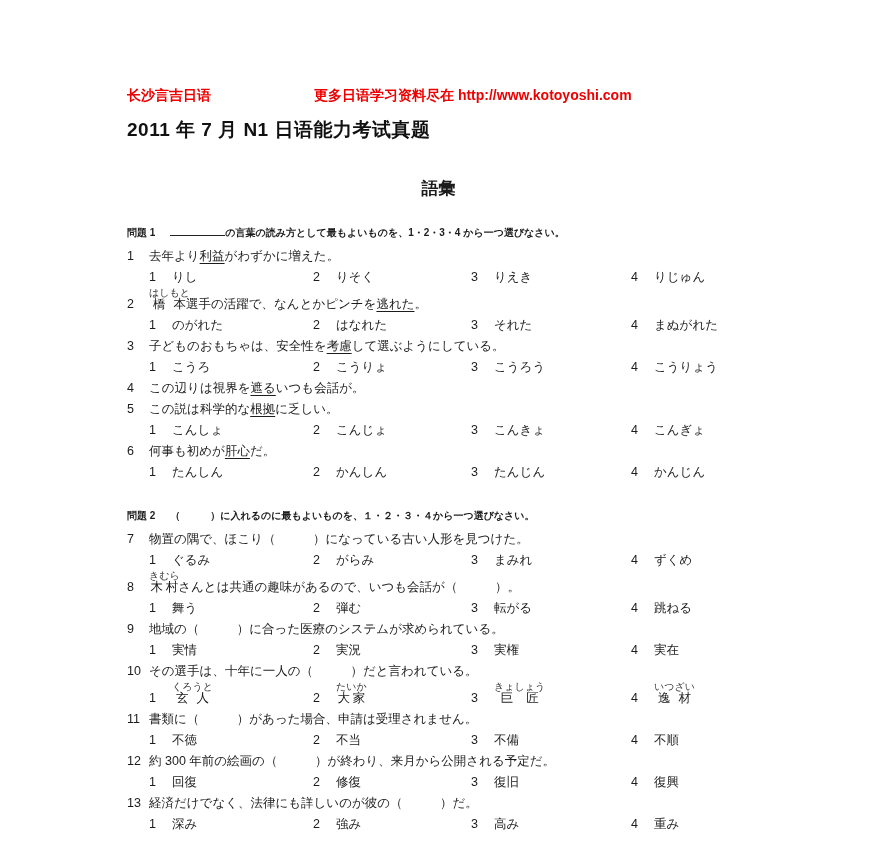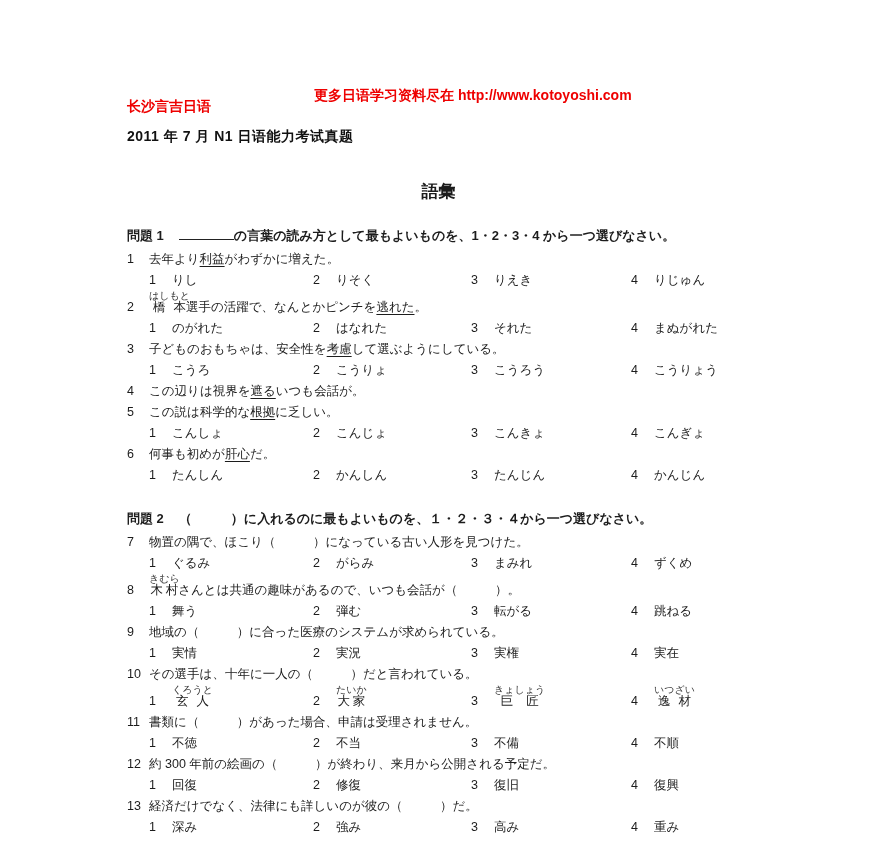--- a/index.html
+++ b/index.html
@@ -16,36 +16,36 @@
   .header-row {
     display: flex;
     font-weight: bold;
     font-size: 14px;
     line-height: 16px;
     margin-bottom: 14px;
     white-space: nowrap;
   }
   .brand { width: 187px; }
   .doc-title {
-    font-size: 14px;
+    font-size: 19px;
     font-weight: bold;
     color: #111;
     letter-spacing: 0.5px;
     margin: 0 0 20px 0;
   }
   .doc-subtitle {
     text-align: center;
     font-weight: bold;
     font-size: 17px;
     margin: 34px 0 0 0;
   }
 
   .sec-heading {
     font-weight: bold;
-    font-size: 13px;
+    font-size: 10px;
     margin-top: 23px;
     margin-bottom: 3px;
     white-space: nowrap;
     line-height: 20px;
   }
   .sec-label { margin-right: 15px; }
 
   .question { font-size: 12.5px; }
   .stem { line-height: 21px; white-space: nowrap; }
   .qno { display: inline-block; width: 22px; }
@@ -66,21 +66,21 @@
   .opt { }
   .ono { display: inline-block; min-width: 13px; margin-right: 10px; }
   ruby { ruby-position: over; }
   rt { font-size: 10px; letter-spacing: 0; color: #333; }
 </style>
 </head>
 <body>
 
 <div class="page">
   <div class="header-row">
-    <span class="brand" style="color: rgb(238, 0, 0); margin-top: 11px;">长沙言吉日语</span>
+    <span class="brand" style="color: rgb(238, 0, 0);">长沙言吉日语</span>
     <span class="promo" style="color: rgb(238, 0, 0);">更多日语学习资料尽在 http://www.kotoyoshi.com</span>
   </div>
 
   <h1 class="doc-title">2011 年 7 月 N1 日语能力考试真题</h1>
 
   <div class="doc-subtitle">語彙</div>
 
   <div id="sections">
       <div class="section">
         <div class="sec-heading"><span class="sec-label">問題 1</span><span class="blank" style="width: 55px;"></span><span>の言葉の読み方として最もよいものを、1・2・3・4 から一つ選びなさい。</span></div>

